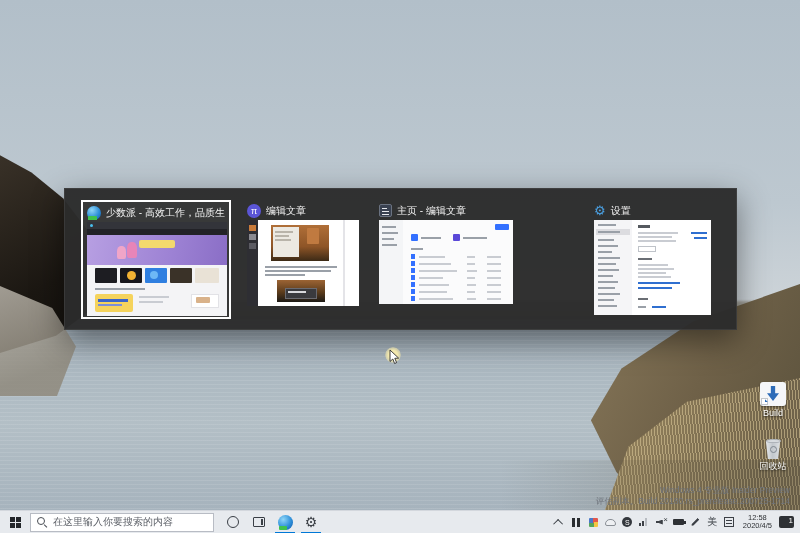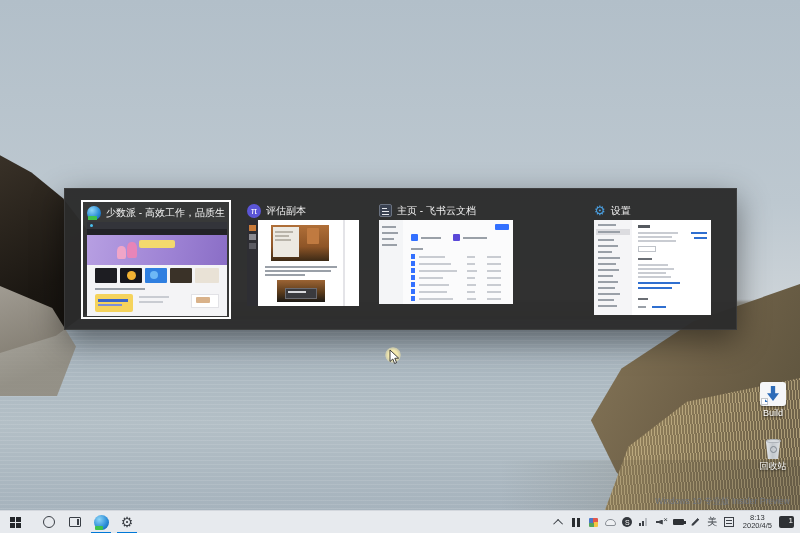--- a/index.html
+++ b/index.html
@@ -150,21 +150,22 @@
 <div class="dicon" style="left:750px; top:438px;">
   <div class="bin-img">
     <div class="bin-body"></div>
     <div class="bin-lid"></div>
     <div class="bin-mark"></div>
   </div>
   <span class="lbl">回收站</span>
 </div>
 
 <div class="watermark">
-  <div>Windows 10 专业版 Insider Preview</div>
+  <div>Windows 4 专业版 Insider Preview</div>
+  <div>评估副本。Build 20180.rs_prerelease.200725-1714</div>
 </div>
 
 <div class="switcher">
 
   <div class="cell selected" style="left:16px; top:11px; width:150px; height:119px;">
     <div class="cell-title">
       <span class="ic-browser">
           <i></i>
         </span>
       <span class="t">少数派 - 高效工作，品质生活 和另...</span>
@@ -191,21 +192,21 @@
       <div class="ln" style="left:52px;top:74px;width:30px;"></div>
       <div class="ln" style="left:52px;top:79px;width:24px;"></div>
       <div class="abs" style="left:104px;top:72px;width:28px;height:14px;background:#fff;border:1px solid #e2e2e6;"></div>
       <div class="abs" style="left:109px;top:75px;width:14px;height:6px;background:#d9b28a;border-radius:1px;"></div>
     </div>
   </div>
 
   <div class="cell" style="left:182px; top:14px; width:112px;">
     <div class="cell-title">
       <span class="ic-pi">π</span>
-      <span class="t">评估副本</span>
+      <span class="t">编辑文章</span>
     </div>
     <div class="thumb" style="width:112px; height:86px;">
       <div class="abs" style="left:0;top:0;width:11px;height:86px;background:#2e2e33;"></div>
       <div class="abs" style="left:2px;top:5px;width:7px;height:6px;background:#c97b3a;"></div>
       <div class="abs" style="left:2px;top:14px;width:7px;height:6px;background:#8a8a90;"></div>
       <div class="abs" style="left:2px;top:23px;width:7px;height:6px;background:#5b5b62;"></div>
       <div class="abs" style="left:24px;top:5px;width:58px;height:36px;background:linear-gradient(180deg,#b06f38 0%,#8e5527 60%,#3c2a16 100%);"></div>
       <div class="abs" style="left:26px;top:7px;width:26px;height:30px;background:#ece9e2;"></div>
       <div class="ln" style="left:28px;top:11px;width:18px;height:1.5px;background:#b9b4aa;"></div>
       <div class="ln" style="left:28px;top:15px;width:14px;height:1.5px;background:#b9b4aa;"></div>
@@ -221,21 +222,21 @@
     </div>
   </div>
 
   <div class="cell" style="left:314px; top:14px; width:134px;">
     <div class="cell-title">
       <span class="ic-docs">
           <i></i>
           <i></i>
           <i></i>
         </span>
-      <span class="t">主页 - 飞书云文档</span>
+      <span class="t">主页 - 编辑文章</span>
     </div>
     <div class="thumb" style="width:134px; height:84px; background:#fbfbfc;">
       <div class="abs" style="left:0;top:0;width:24px;height:84px;background:#f4f5f7;"></div>
       <div class="lnd" style="left:3px;top:6px;width:14px;height:1.5px;"></div>
       <div class="lnd" style="left:3px;top:12px;width:16px;height:1.5px;"></div>
       <div class="lnd" style="left:3px;top:18px;width:12px;height:1.5px;"></div>
       <div class="lnd" style="left:3px;top:24px;width:15px;height:1.5px;"></div>
       <div class="blu" style="right:4px;top:4px;width:14px;height:6px;border-radius:1px;"></div>
       <div class="abs" style="left:32px;top:14px;width:7px;height:7px;background:#3370ff;border-radius:1px;"></div>
       <div class="lnd" style="left:42px;top:17px;width:20px;height:1.5px;"></div>
@@ -327,20 +328,24 @@
 
 <div class="taskbar">
   <div class="start">
     <div class="winlogo">
         <i></i>
         <i></i>
         <i></i>
         <i></i>
       </div>
   </div>
+  <div class="searchbox">
+    <span class="mag"></span>
+    <span class="stext">在这里输入你要搜索的内容</span>
+  </div>
   <div class="tb-btn" style="margin-left:6px;">
     <span class="ic-cortana-tb"></span>
   </div>
   <div class="tb-btn">
     <span class="taskview"></span>
   </div>
   <div class="tb-btn active">
     <span class="ic-browser-tb">
         <i></i>
       </span>
@@ -387,20 +392,20 @@
     <div class="tr" style="font-size:10px;">
         <span>美</span>
       </div>
     <div class="tr">
         <span class="imegrid">
           <i></i>
           <i></i>
         </span>
       </div>
     <div class="clock">
-      <div>8:13</div>
+      <div>12:58</div>
       <div>2020/4/5</div>
     </div>
     <div class="action">
         <b>1</b>
       </div>
   </div>
 </div>
 
 </body></html>

